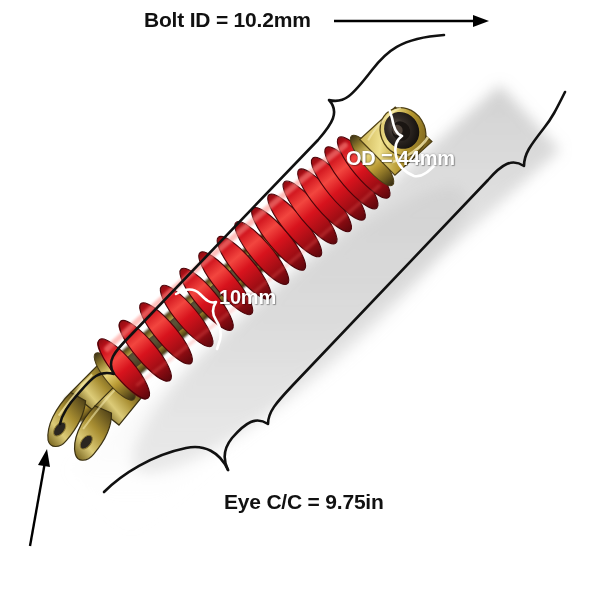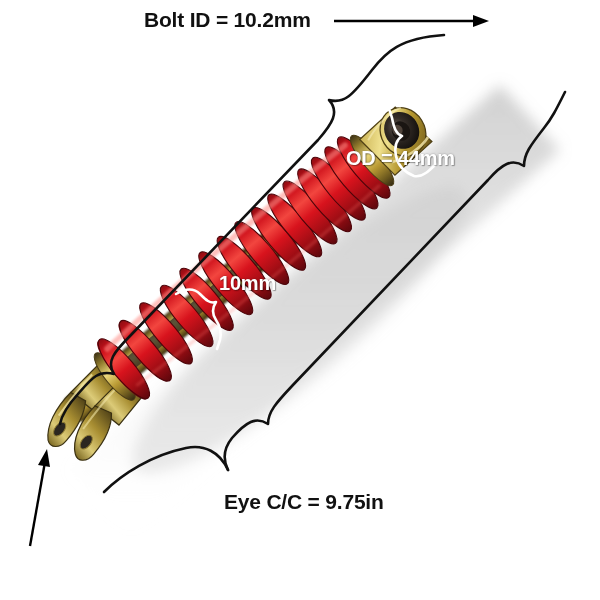--- a/index.html
+++ b/index.html
@@ -40,21 +40,21 @@
     color: #ffffff;
     font-size: 20px;
     letter-spacing: -0.2px;
     text-shadow:
        0 0 2px rgba(0,0,0,0.35),
        1px 1px 1px rgba(0,0,0,0.30);
   }
   #label-bolt-top   { left: 144px; top: 9px;   }
   #label-spring-ht  { left: 114px; top: 118px; }
   #label-od         { left: 306px; top: 148px; margin-left: 40px; }
-  #label-10mm       { left: 219px; top: 273px; }
+  #label-10mm       { left: 219px; top: 287px; }
   #label-eye-cc     { left: 224px; top: 491px; }
   #label-bolt-bot   { left: 3px;   top: 557px; }
 </style>
 </head>
 <body>
 
 <div id="canvas">
 
   <svg id="scene" viewBox="0 0 600 600" xmlns="http://www.w3.org/2000/svg">
     <defs>

